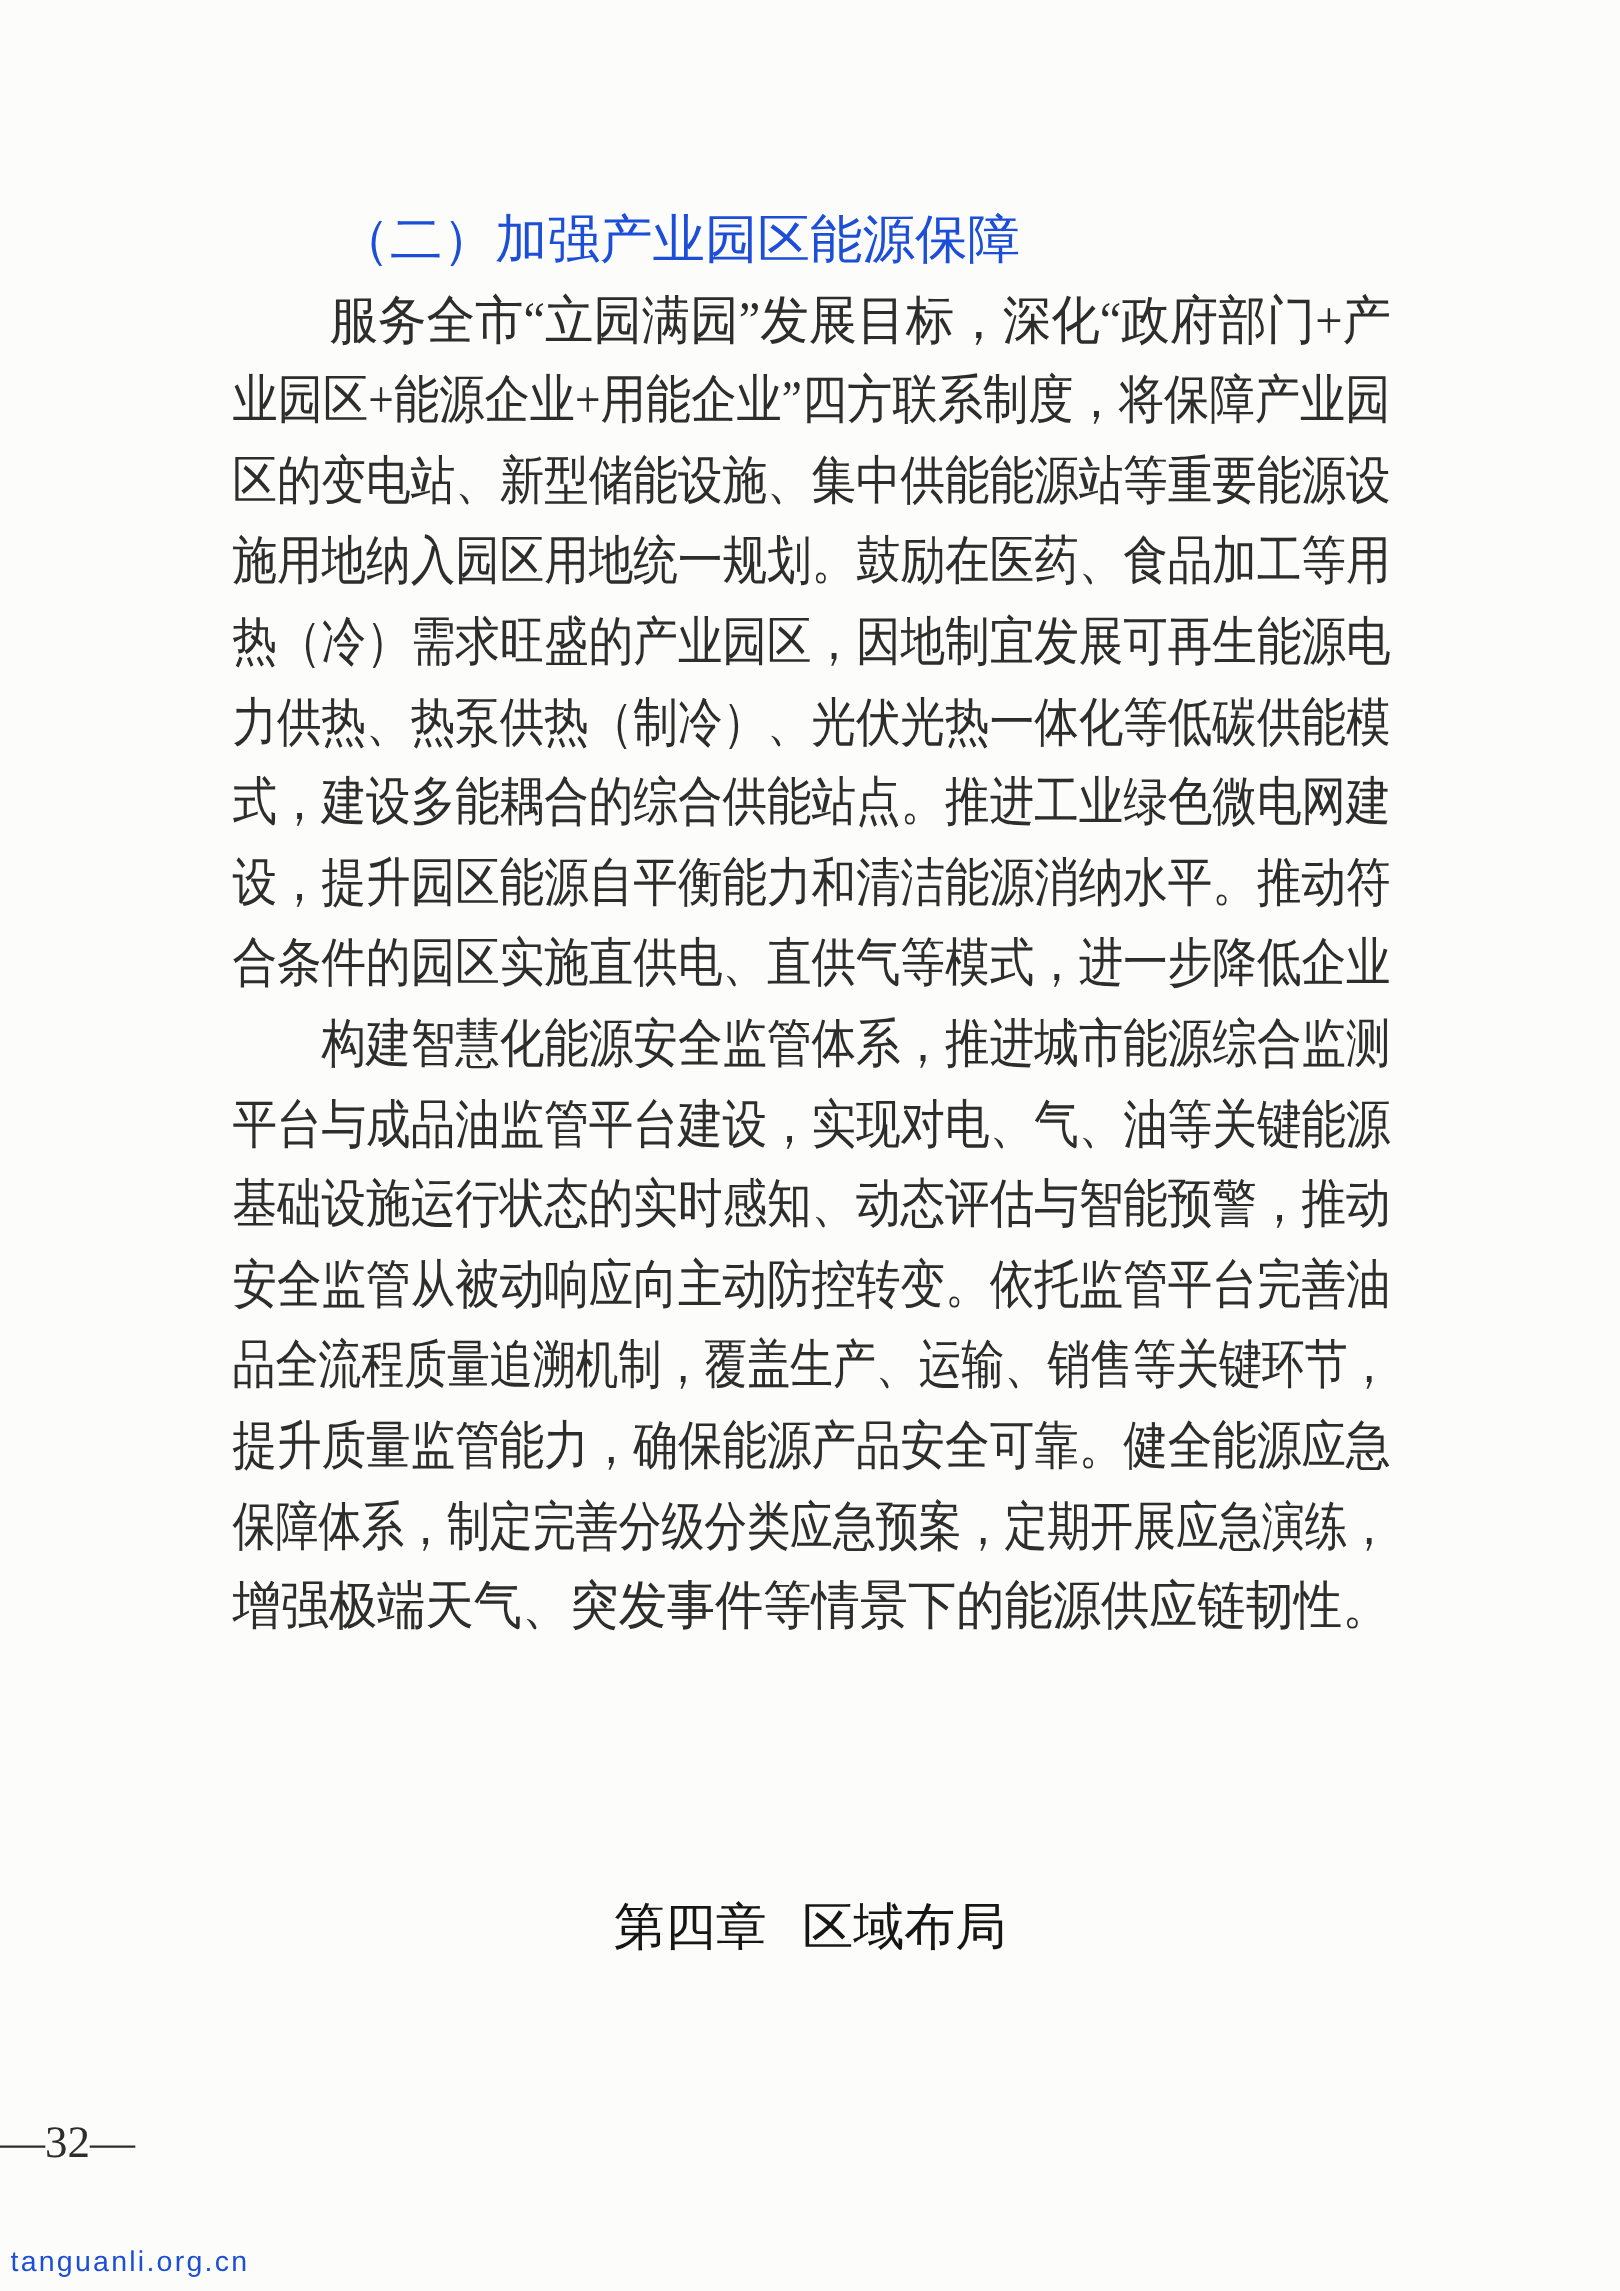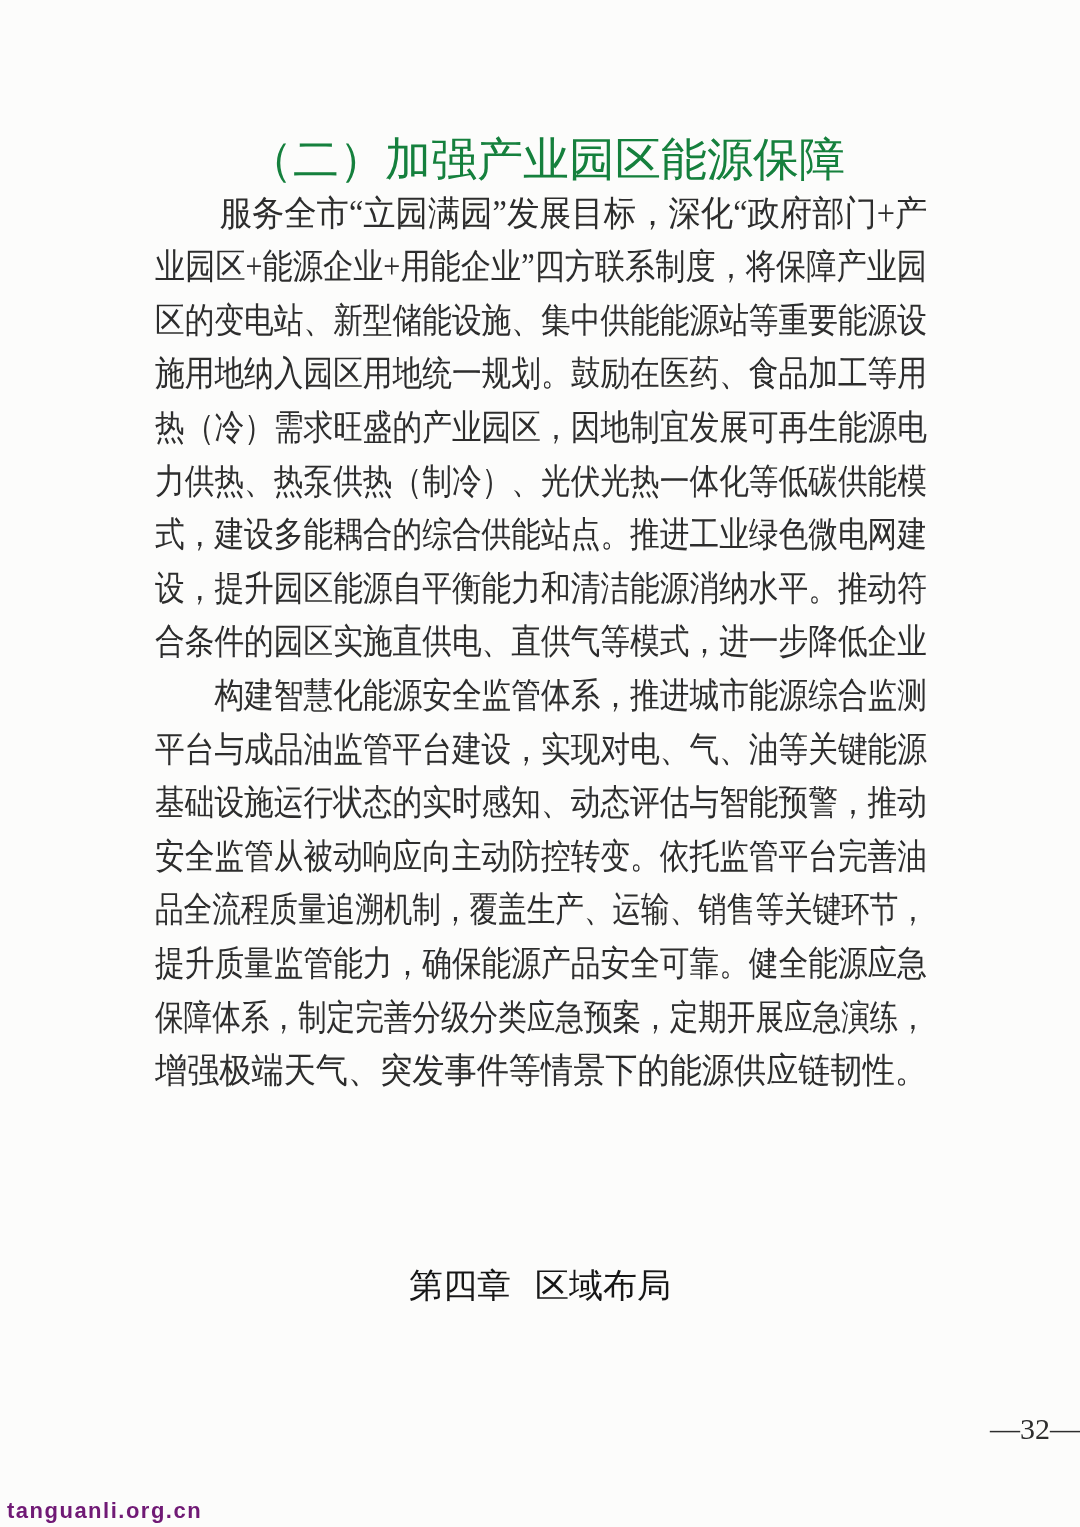--- a/index.html
+++ b/index.html
@@ -18,26 +18,26 @@
     background: #fcfcfb;
   }
   .text-block {
     position: absolute;
     left: 155px;
     top: 133px;
     width: 772px;
     color: #2d2d2d;
   }
   .section-heading {
-    font-size: 46px;
+    font-size: 35px;
     line-height: 53.6px;
     height: 53.6px;
     text-indent: 2em;
     white-space: nowrap;
-    color: #15803d;
+    color: #1d4ed8;
   }
   .text-line {
     font-size: 35px;
     line-height: 53.6px;
     height: 53.6px;
     text-align: justify;
     text-align-last: justify;
     color: #2d2d2d;
   }
   .text-line.first { text-indent: 2em; }
@@ -54,34 +54,34 @@
     line-height: 54px;
     word-spacing: 0.45em;
     color: #161616;
     font-family: "Liberation Serif", "DejaVu Serif", serif;
   }
   .page-number {
     position: absolute;
     left: 0;
     top: 1408px;
     width: 1080px;
-    text-align: right;
+    text-align: left;
     font-size: 30px;
     line-height: 42px;
     color: #2d2d2d;
   }
   .watermark {
     position: absolute;
     left: 7px;
     top: 1498px;
     font-family: "Liberation Sans", "DejaVu Sans", sans-serif;
-    font-weight: 700;
-    font-size: 22px;
+    font-weight: 400;
+    font-size: 19px;
     letter-spacing: 1.5px;
-    color: #701a75;
+    color: #1d4ed8;
   }
 </style>
 </head>
 <body>
 
 <div class="page">
 
   <main class="text-block">
     <div class="section-heading">（二）加强产业园区能源保障</div>
 

